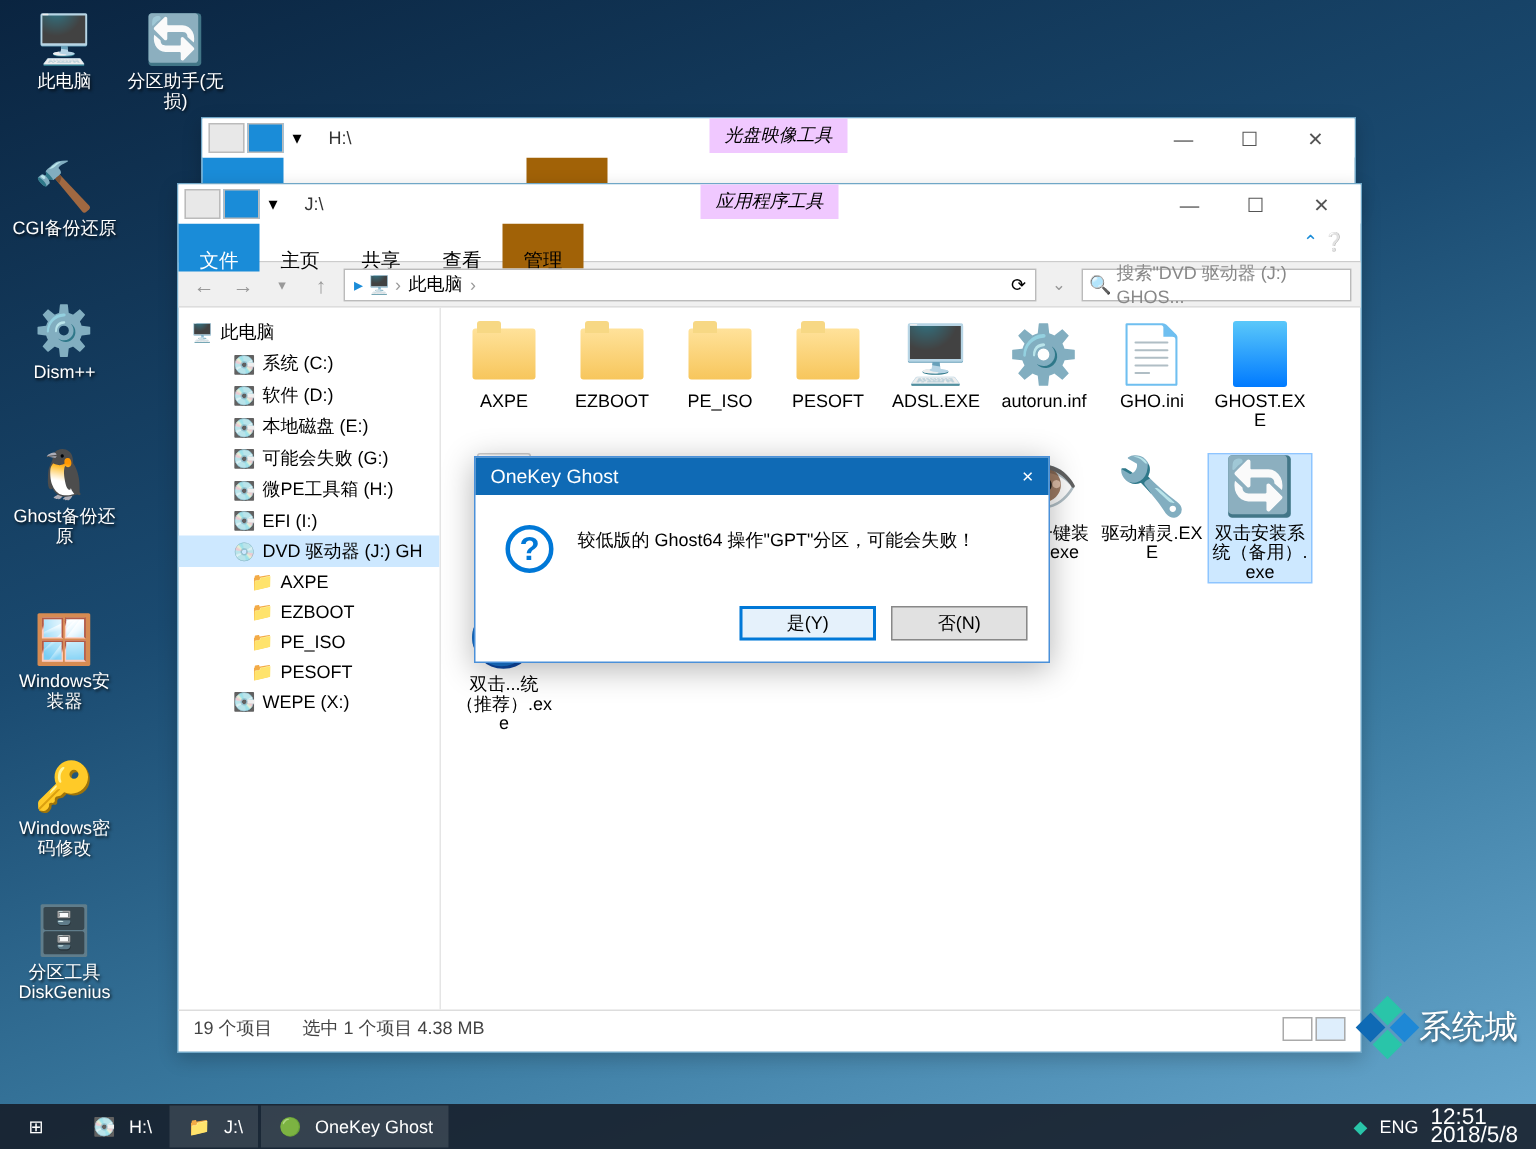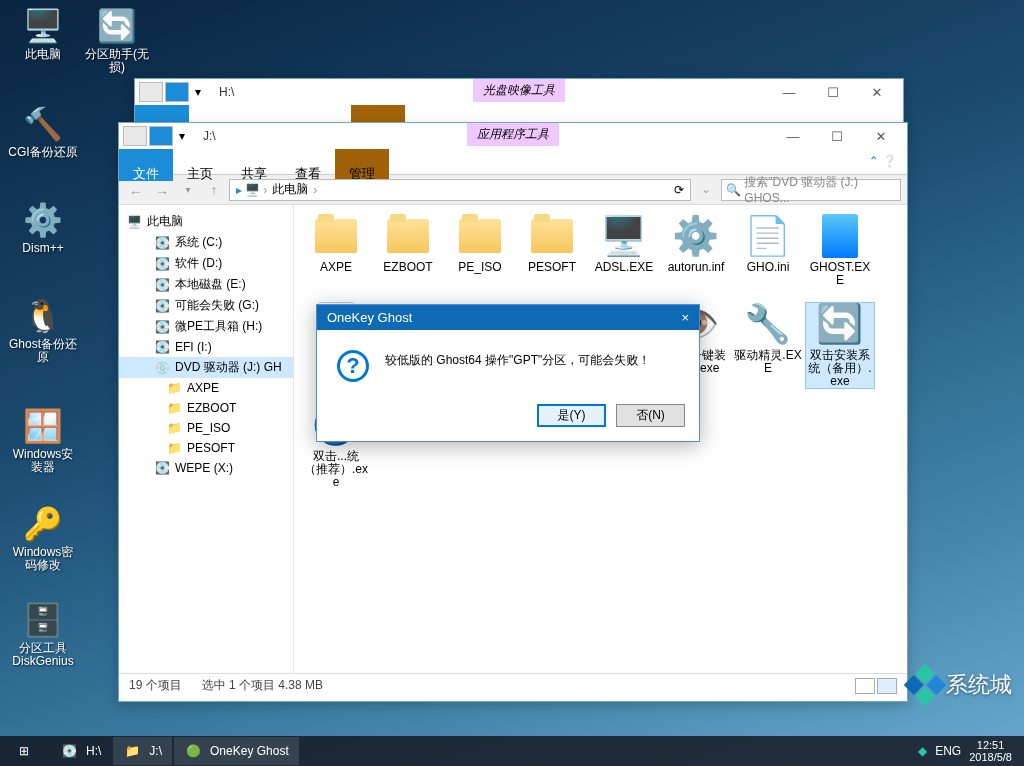--- a/index.html
+++ b/index.html
@@ -49,29 +49,29 @@
     .exe-ico{ width:36px; height:44px; background:#fff; border:1px solid #ccc; border-radius:2px; position:relative;}
     .exe-ico.colorful{ background:linear-gradient(#5ac8fa,#007aff); border:none;}
     .statusbar{ height:24px; border-top:1px solid #ddd; padding:3px 10px; display:flex; align-items:center; gap:20px; color:#444;}
     
     .dialog{ position:absolute; background:#fff; border:1px solid #4a90d9; box-shadow:0 4px 20px rgba(0,0,0,.3); }
     .dialog .dtitle{ background:#0f6ab5; color:#fff; padding:5px 10px; font-size:13px; display:flex; justify-content:space-between;}
     .dialog .dbody{ padding:20px 20px 12px 20px; display:flex; gap:16px;}
     .dialog .dico{ width:32px; height:32px; border-radius:50%; border:3px solid #0078d7; color:#0078d7; display:flex; align-items:center; justify-content:center; font-size:22px; font-weight:bold; flex-shrink:0;}
     .dialog .dtext{ line-height:20px;}
     .dialog .dbtns{ padding:10px 14px 14px; display:flex; gap:10px; justify-content:flex-end;}
-    .dialog .dbtn{ width:69px; height:23px; border:1px solid #888; background:#e1e1e1; cursor:pointer; font-size:12px;}
+    .dialog .dbtn{ width:91px; height:23px; border:1px solid #888; background:#e1e1e1; cursor:pointer; font-size:12px;}
     .dialog .dbtn.primary{ border:2px solid #0078d7; background:#e5f1fb;}
     
     .taskbar{ position:absolute; bottom:0; left:0; right:0; height:30px; background:rgba(20,25,35,.85); display:flex; align-items:center; padding:0 4px;}
     .tbtn{ height:28px; min-width:44px; padding:0 10px; display:flex; align-items:center; gap:6px; color:#fff; cursor:pointer; margin-right:2px;}
     .tbtn.active{ background:rgba(255,255,255,.12);}
     .tbtn .tico{ width:20px; height:20px; display:flex; align-items:center; justify-content:center;}
     .tray{ margin-left:auto; display:flex; align-items:center; gap:8px; color:#fff; padding:0 8px;}
-    .tray .clock{ text-align:center; font-size:11px; line-height:12px;}
+    .tray .clock{ text-align:left; font-size:15px; line-height:12px;}
     
     .logo{ position:absolute; right:12px; bottom:36px; color:#fff; font-size:22px; display:flex; align-items:center; gap:6px; text-shadow:0 1px 3px rgba(0,0,0,.5);}
     .logodots{ display:grid; grid-template-columns:14px 14px; gap:2px; transform:rotate(45deg);}
     .logodots span{ width:14px; height:14px; background:#29c5a9;}
     .logodots span:nth-child(2){ background:#1e88d6;}
     .logodots span:nth-child(3){ background:#0f6ab5;}
     .logodots span:nth-child(4){ background:#29c5a9;}
   </style>
 </head>
 <body>

